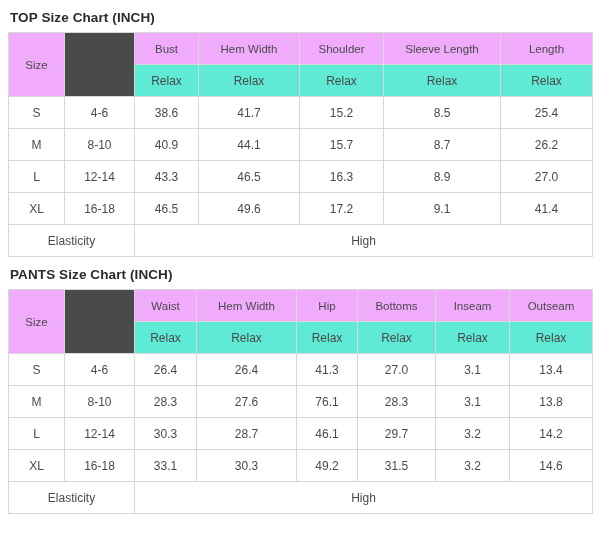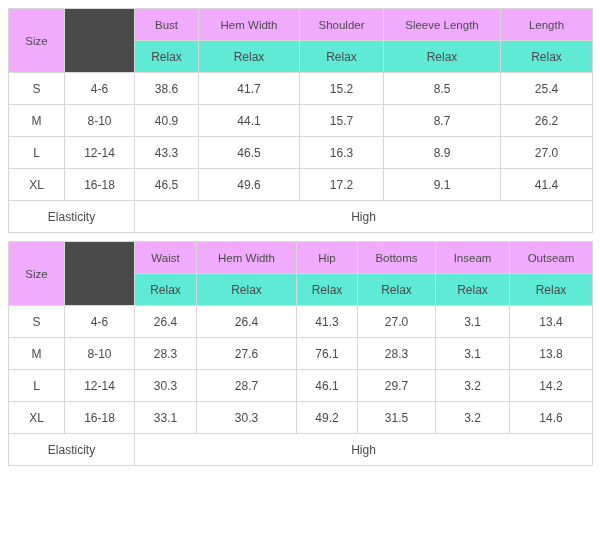--- a/index.html
+++ b/index.html
@@ -93,20 +93,21 @@
   }
   .spacer {
     height: 8px;
   }
 </style>
 </head>
 <body>
 
 <div class="page">
 
+  <div class="chart-title">TOP Size Chart (INCH)</div>
 
   <table class="size-chart">
     <colgroup>
       <col style="width:56px">
       <col style="width:70px">
       <col style="width:64px">
       <col style="width:101px">
       <col style="width:84px">
       <col style="width:117px">
       <col style="width:92px">
@@ -168,20 +169,21 @@
 
       <tr>
         <td class="elasticity-label" colspan="2">Elasticity</td>
         <td class="elasticity-value" colspan="5">High</td>
       </tr>
     </tbody>
   </table>
 
   <div class="spacer"></div>
 
+  <div class="chart-title">PANTS Size Chart (INCH)</div>
 
   <table class="size-chart">
     <colgroup>
       <col style="width:56px">
       <col style="width:70px">
       <col style="width:62px">
       <col style="width:100px">
       <col style="width:61px">
       <col style="width:78px">
       <col style="width:74px">

